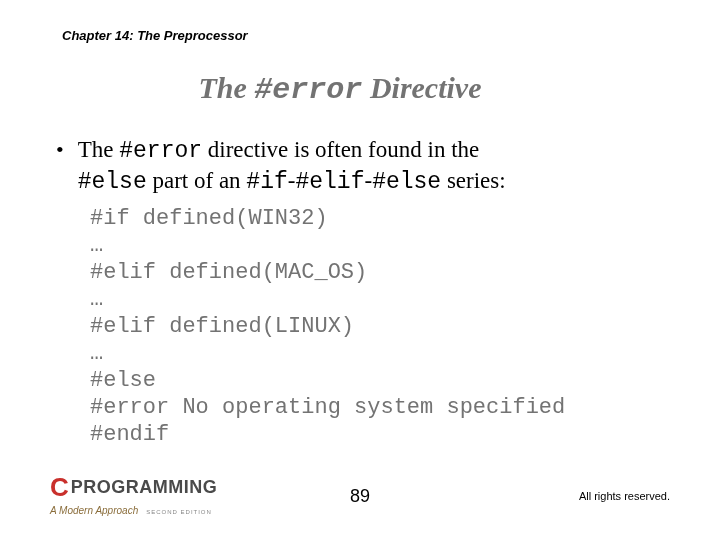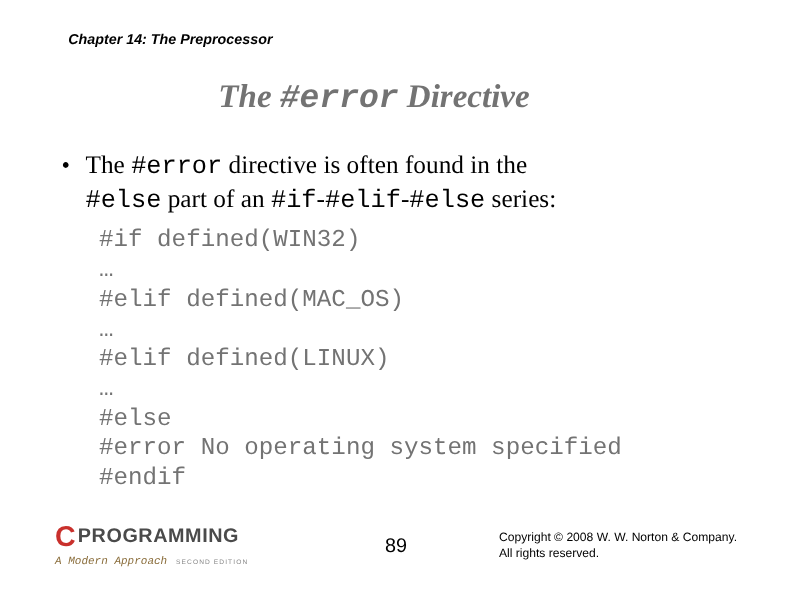--- a/index.html
+++ b/index.html
@@ -91,21 +91,21 @@
   .logo-prog {
     font-family: Arial, Helvetica, sans-serif;
     font-weight: 900;
     font-size: 18px;
     color: #4a4a4a;
     letter-spacing: 0.5px;
     line-height: 1;
     text-align: center;
   }
   .logo-sub {
-    font-family: Liberation Mono, monospace;
+    font-family: Liberation Sans, sans-serif;
     font-style: italic;
     font-size: 10px;
     color: #8a6d3b;
     margin-top: 1px;
   }
   .logo-edition {
     font-family: Arial, sans-serif;
     font-size: 6px;
     color: #888;
     letter-spacing: 1px;
@@ -162,16 +162,15 @@
       <span class="logo-c">C</span>
       <span class="logo-prog">PROGRAMMING</span>
     </div>
     <div>
       <span class="logo-sub">A Modern Approach</span>
       <span class="logo-edition">SECOND EDITION</span>
     </div>
   </div>
   <div class="page-number">89</div>
   <div class="copyright">
-    <div>Copyright © 2008 W. W. Norton &amp; Company.</div>
     <div>All rights reserved.</div>
   </div>
 </div>
 
 </body></html>

